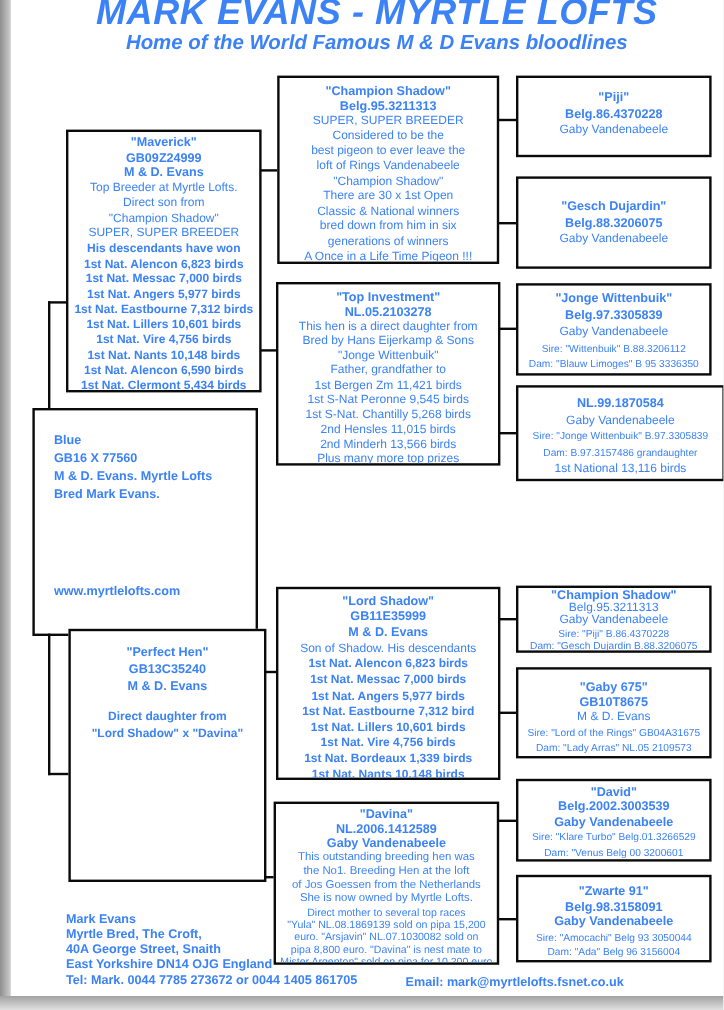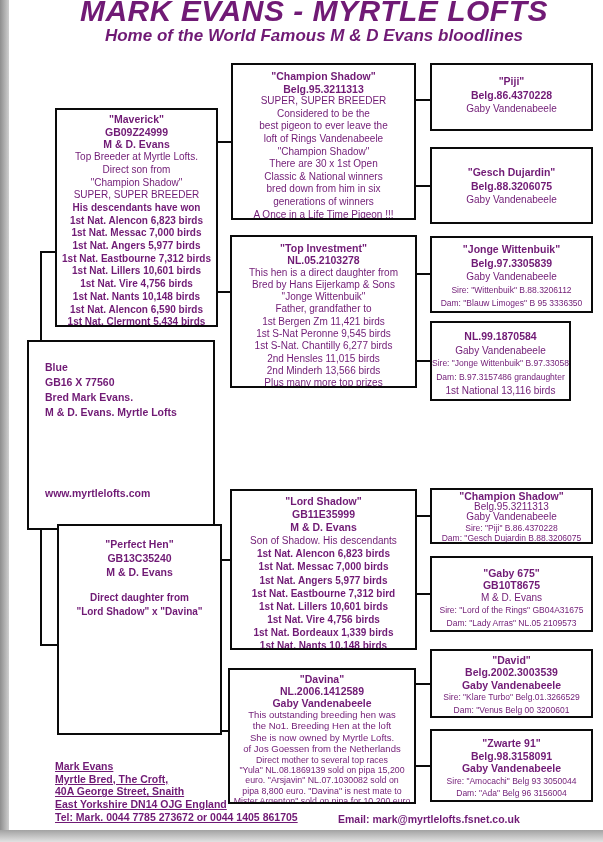--- a/index.html
+++ b/index.html
@@ -1,18 +1,18 @@
 <!DOCTYPE html>
 <html><head>
 <meta charset="utf-8">
 <style>
   html,body{margin:0;padding:0;background:#e9e9e9;}
   .page{
     position:relative;width:603px;height:842px;background:#ffffff;
-    overflow:hidden;font-family:"Liberation Sans",sans-serif;color:#701a75;
+    overflow:hidden;font-family:"Liberation Sans",sans-serif;color:#3b82f6;
   }
   .scan-left{position:absolute;left:0;top:0;width:9px;height:832px;
     background:linear-gradient(to right,#8e8e8e,#cfcfcf);}
   .scan-bottom{position:absolute;left:0;top:830px;width:603px;height:12px;
     background:linear-gradient(to bottom,#a2a2a2,#e2e2e2);}
   .title{position:absolute;top:-6px;left:25px;right:0;text-align:center;
     font-size:30px;font-weight:bold;font-style:italic;letter-spacing:.5px;white-space:nowrap;}
   .subtitle{position:absolute;top:26px;left:25px;right:0;text-align:center;
     font-size:17px;font-weight:bold;font-style:italic;white-space:nowrap;}
   .pbox{position:absolute;border:2px solid #0a0a0a;background:#fff;
@@ -22,21 +22,21 @@
   .b{font-weight:bold;font-size:10px;}
   .r{font-weight:normal;font-size:10px;}
   .s{font-weight:normal;font-size:8.5px;}
   .d{font-weight:normal;font-size:9.5px;}
   .ds{font-weight:normal;font-size:8.8px;}
   .f{font-weight:bold;font-size:10.5px;}
   .g{height:66px;}
   .g2{height:12px;}
   .conn{position:absolute;background:#0a0a0a;}
   .footer{position:absolute;left:55px;top:760px;text-align:left;}
-  .footer .ln{line-height:12.7px;text-decoration:underline;}
+  .footer .ln{line-height:12.7px;}
   .email{position:absolute;left:338px;top:813px;font-weight:bold;font-size:10.5px;}
 
   #bx-maverick{left:55px;top:108px;width:163px;height:219px;padding-top:3px;}
   #bx-maverick .ln{line-height:12.7px;}
   #bx-blue{left:27px;top:340px;width:188px;height:190px;text-align:left;padding:18px 0 0 16px;}
   #bx-blue .ln{line-height:15px;}
   #bx-perfecthen{left:57px;top:524px;width:165px;height:211px;padding-top:11px;}
   #bx-perfecthen .ln{line-height:14px;}
   #bx-championshadow{left:231px;top:63px;width:185px;height:157px;padding-top:5px;}
   #bx-championshadow .ln{line-height:12.6px;}
@@ -44,21 +44,21 @@
   #bx-topinvestment .ln{line-height:12.3px;}
   #bx-lordshadow{left:230px;top:489px;width:187px;height:161px;padding-top:4px;}
   #bx-lordshadow .ln{line-height:13.1px;}
   #bx-davina{left:228px;top:668px;width:188px;height:136px;padding-top:3px;}
   #bx-davina .t{line-height:12px;}
   #bx-davina .d{line-height:11.4px;}
   #bx-davina .ds{line-height:10.3px;}
   #bx-piji{left:430px;top:63px;width:163px;height:68px;padding-top:10px;}
   #bx-gesch{left:430px;top:147px;width:163px;height:77px;padding-top:17px;}
   #bx-jonge{left:430px;top:236px;width:163px;height:77px;padding-top:5px;}
-  #bx-nl99{left:430px;top:321px;width:141px;height:80px;padding-top:7px;}
+  #bx-nl99{left:430px;top:321px;width:174px;height:80px;padding-top:7px;}
   #bx-champion2{left:430px;top:488px;width:163px;height:56px;padding-top:1px;}
   #bx-champion2 .ln{line-height:10.5px;}
   #bx-gaby675{left:430px;top:556px;width:163px;height:76px;padding-top:9px;}
   #bx-gaby675 .ln{line-height:12.4px;}
   #bx-david{left:430px;top:649px;width:163px;height:69px;padding-top:3px;}
   #bx-david .ln{line-height:12.4px;}
   #bx-zwarte91{left:430px;top:729px;width:163px;height:73px;padding-top:6px;}
   #bx-zwarte91 .ln{line-height:12.6px;}
 </style>
 </head>
@@ -85,22 +85,22 @@
       <div class="ln b">1st Nat. Eastbourne 7,312 birds</div>
       <div class="ln b">1st Nat. Lillers 10,601 birds</div>
       <div class="ln b">1st Nat. Vire 4,756 birds</div>
       <div class="ln b">1st Nat. Nants 10,148 birds</div>
       <div class="ln b">1st Nat. Alencon 6,590 birds</div>
       <div class="ln b">1st Nat. Clermont 5,434 birds</div>
     </div>
   <div class="pbox" id="bx-blue">
       <div class="ln t">Blue</div>
       <div class="ln t">GB16 X 77560</div>
+      <div class="ln t">M &amp; D. Evans. Myrtle Lofts</div>
       <div class="ln t">Bred Mark Evans.</div>
-      <div class="ln t">M &amp; D. Evans. Myrtle Lofts</div>
       <div class="ln g"></div>
       <div class="ln t">www.myrtlelofts.com</div>
     </div>
   <div class="pbox" id="bx-perfecthen">
       <div class="ln t">"Perfect Hen"</div>
       <div class="ln t">GB13C35240</div>
       <div class="ln t">M &amp; D. Evans</div>
       <div class="ln g2"></div>
       <div class="ln b">Direct daughter from</div>
       <div class="ln b">"Lord Shadow" x "Davina"</div>
@@ -121,21 +121,21 @@
     </div>
   <div class="pbox" id="bx-topinvestment">
       <div class="ln t">"Top Investment"</div>
       <div class="ln t">NL.05.2103278</div>
       <div class="ln r">This hen is a direct daughter from</div>
       <div class="ln r">Bred by Hans Eijerkamp &amp; Sons</div>
       <div class="ln r">"Jonge Wittenbuik"</div>
       <div class="ln r">Father, grandfather to</div>
       <div class="ln r">1st Bergen Zm 11,421 birds</div>
       <div class="ln r">1st S-Nat Peronne 9,545 birds</div>
-      <div class="ln r">1st S-Nat. Chantilly 6,277 birds</div>
+      <div class="ln r">1st S-Nat. Chantilly 5,268 birds</div>
       <div class="ln r">2nd Hensles 11,015 birds</div>
       <div class="ln r">2nd Minderh 13,566 birds</div>
       <div class="ln r">Plus many more top prizes</div>
     </div>
   <div class="pbox" id="bx-lordshadow">
       <div class="ln t">"Lord Shadow"</div>
       <div class="ln t">GB11E35999</div>
       <div class="ln t">M &amp; D. Evans</div>
       <div class="ln r">Son of Shadow. His descendants</div>
       <div class="ln b">1st  Nat.  Alencon 6,823 birds</div>
@@ -146,22 +146,22 @@
       <div class="ln b">1st  Nat. Vire 4,756 birds</div>
       <div class="ln b">1st  Nat. Bordeaux 1,339 birds</div>
       <div class="ln b">1st  Nat. Nants 10,148 birds</div>
     </div>
   <div class="pbox" id="bx-davina">
       <div class="ln t">"Davina"</div>
       <div class="ln t">NL.2006.1412589</div>
       <div class="ln t">Gaby Vandenabeele</div>
       <div class="ln d">This outstanding breeding hen was</div>
       <div class="ln d">the No1. Breeding Hen at the loft</div>
+      <div class="ln d">of Jos Goessen from the Netherlands</div>
       <div class="ln d">She is now owned by Myrtle Lofts.</div>
-      <div class="ln d">of Jos Goessen from the Netherlands</div>
       <div class="ln ds">Direct mother to several top races</div>
       <div class="ln ds">"Yula" NL.08.1869139 sold on pipa 15,200</div>
       <div class="ln ds">euro. "Arsjavin" NL.07.1030082 sold on</div>
       <div class="ln ds">pipa 8,800 euro. "Davina" is nest mate to</div>
       <div class="ln ds">Mister Argenton" sold on pipa for 10,200 euro</div>
     </div>
   <div class="pbox" id="bx-piji">
       <div class="ln t">"Piji"</div>
       <div class="ln t">Belg.86.4370228</div>
       <div class="ln r">Gaby Vandenabeele</div>

